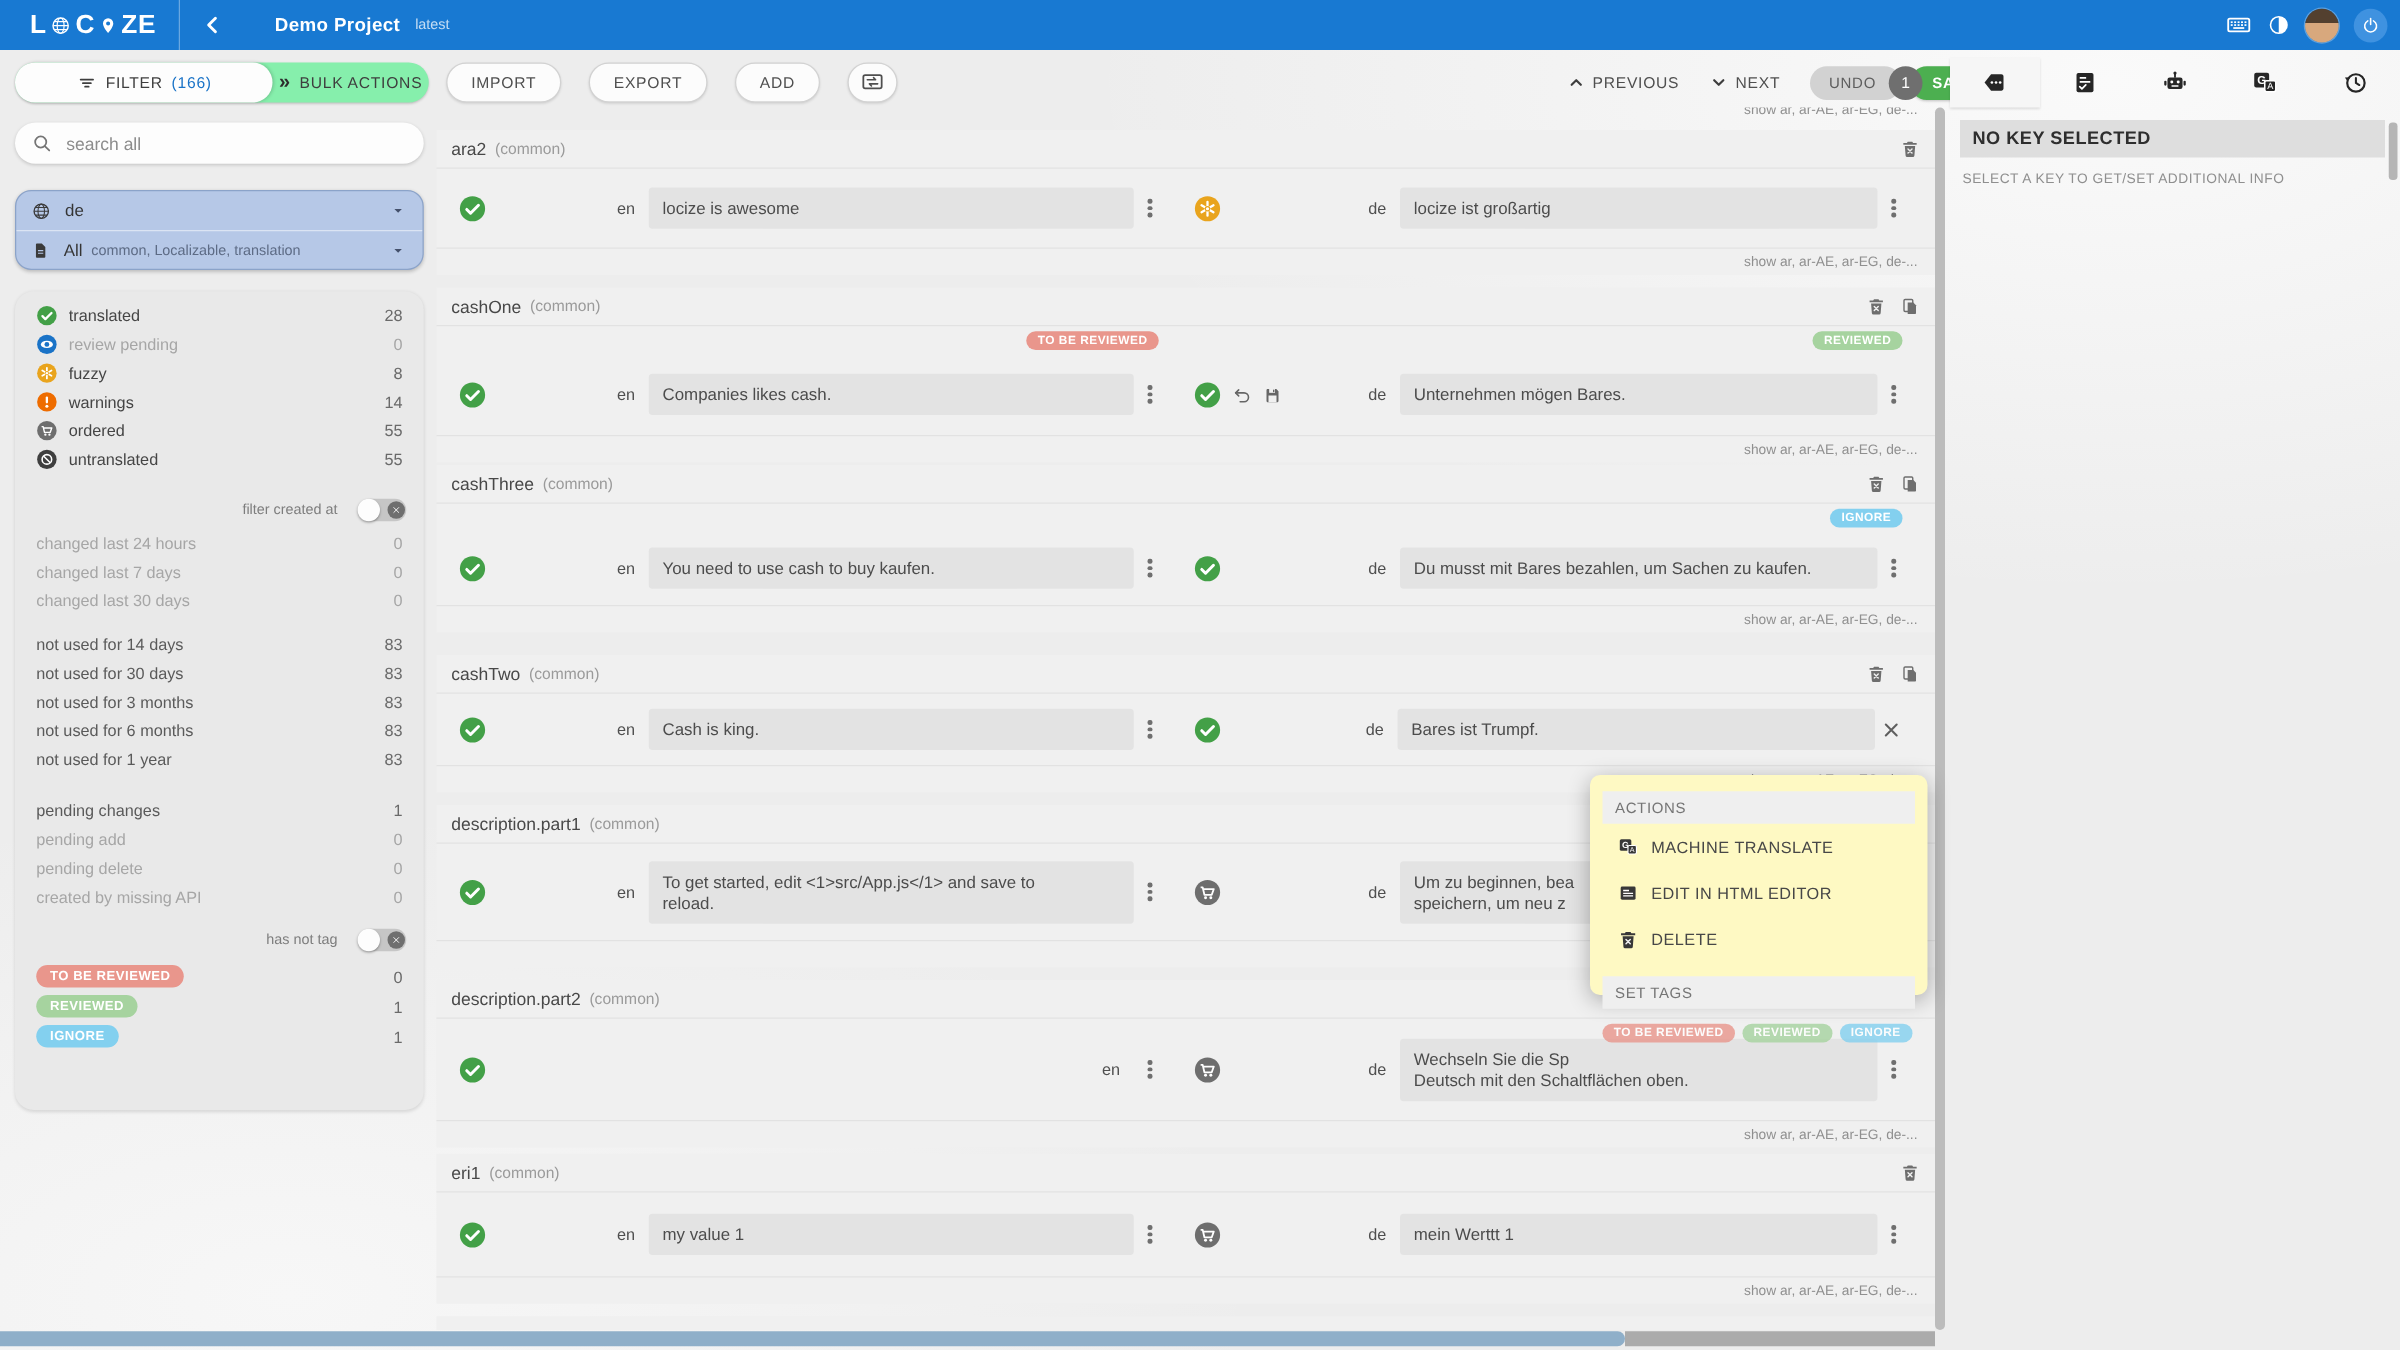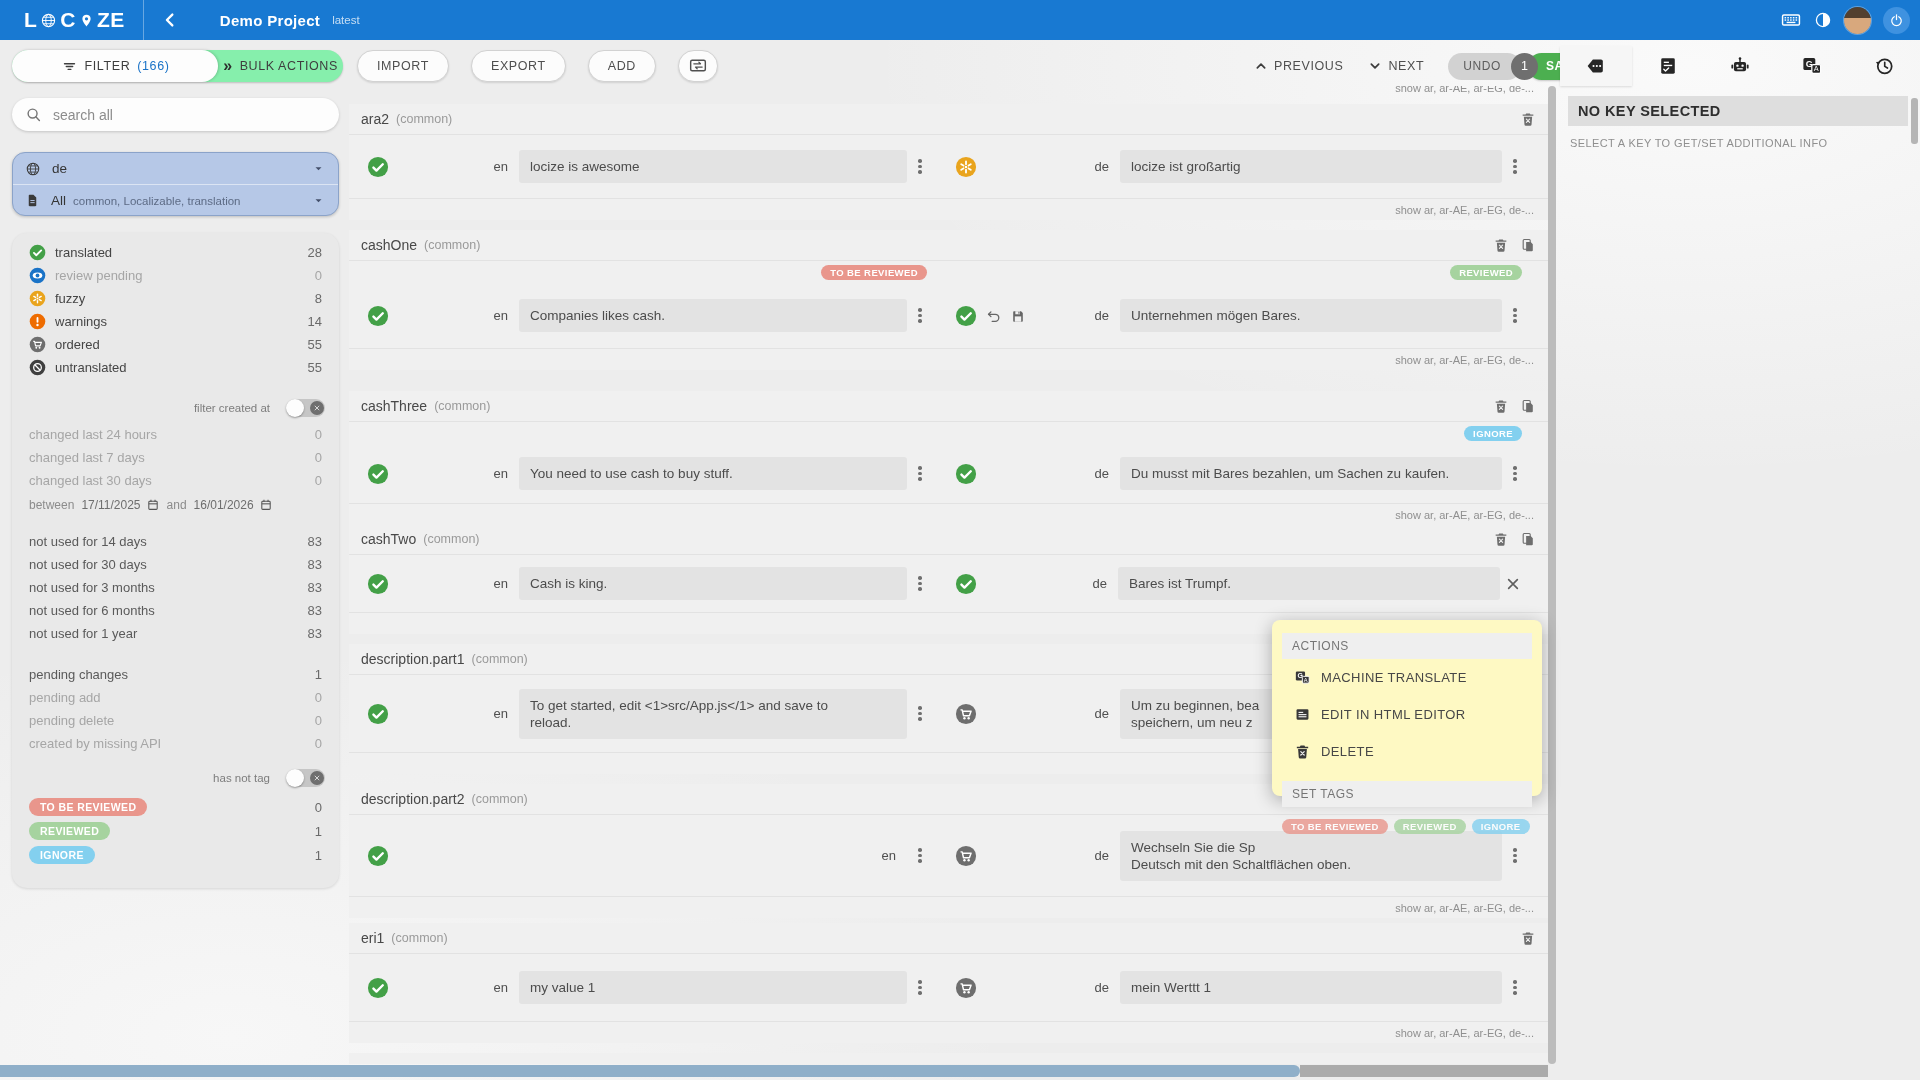--- a/index.html
+++ b/index.html
@@ -562,36 +562,20 @@
   </div>
   <div class="fline">
     <span>changed last 7 days</span>
       <span class="num">0</span>
   </div>
   <div class="fline">
     <span>changed last 30 days</span>
       <span class="num">0</span>
   </div>
 
-  <div class="between">
-    <span>between</span>
-    <span class="dt">
-      <span>17/11/2025</span>
-      <svg class="ic s14" color="#555">
-          <use href="#i-cal"></use>
-        </svg>
-    </span>
-    <span>and</span>
-    <span class="dt">
-      <span>16/01/2026</span>
-      <svg class="ic s14" color="#555">
-          <use href="#i-cal"></use>
-        </svg>
-    </span>
-  </div>
 
   <div class="fline dark" style="margin-top:12px">
     <span>not used for 14 days</span>
       <span class="num">83</span>
   </div>
   <div class="fline dark">
     <span>not used for 30 days</span>
       <span class="num">83</span>
   </div>
   <div class="fline dark">
@@ -743,21 +727,21 @@
         <div class="kebab">
             <i></i>
             <i></i>
             <i></i>
           </div>
       </div>
     </div>
     <div class="grp-show">show ar, ar-AE, ar-EG, de-...</div>
   </section>
 
-  <section class="grp" style="top:305px;height:134px">
+  <section class="grp" style="top:286px;height:134px">
     <div class="grp-h">
       <span class="k">cashThree</span>
       <span class="ns">(common)</span>
       <span class="hicons">
         <svg class="ic s16 hi">
             <use href="#i-trash"></use>
           </svg>
         <svg class="ic s16 hi">
             <use href="#i-copy"></use>
           </svg>
@@ -768,21 +752,21 @@
       <div class="tslot de">
           <span class="pill p-blue">IGNORE</span>
         </div>
     </div>
     <div class="grp-row">
       <div class="cell c-en">
         <svg class="ic s22 st">
             <use href="#i-check"></use>
           </svg>
         <span class="lang">en</span>
-        <div class="vbox">You need to use cash to buy stuff.</div>
+        <div class="vbox">You need to use cash to buy kaufen.</div>
         <div class="kebab">
             <i></i>
             <i></i>
             <i></i>
           </div>
       </div>
       <div class="cell c-de">
         <svg class="ic s22 st">
             <use href="#i-check"></use>
           </svg>

